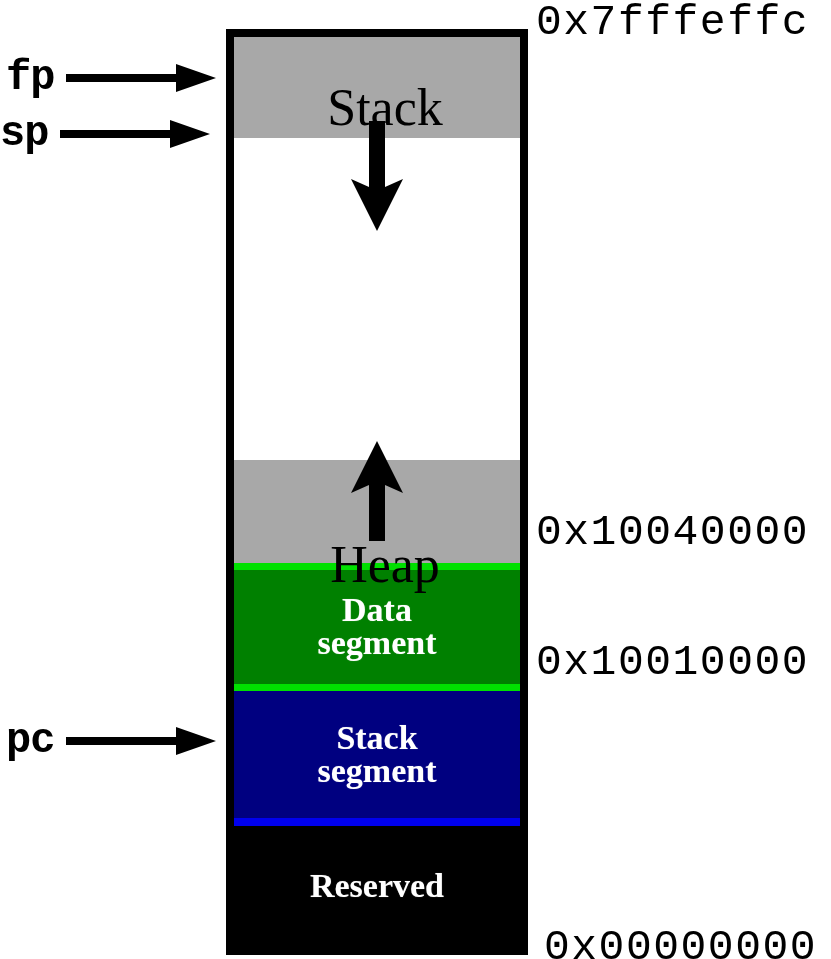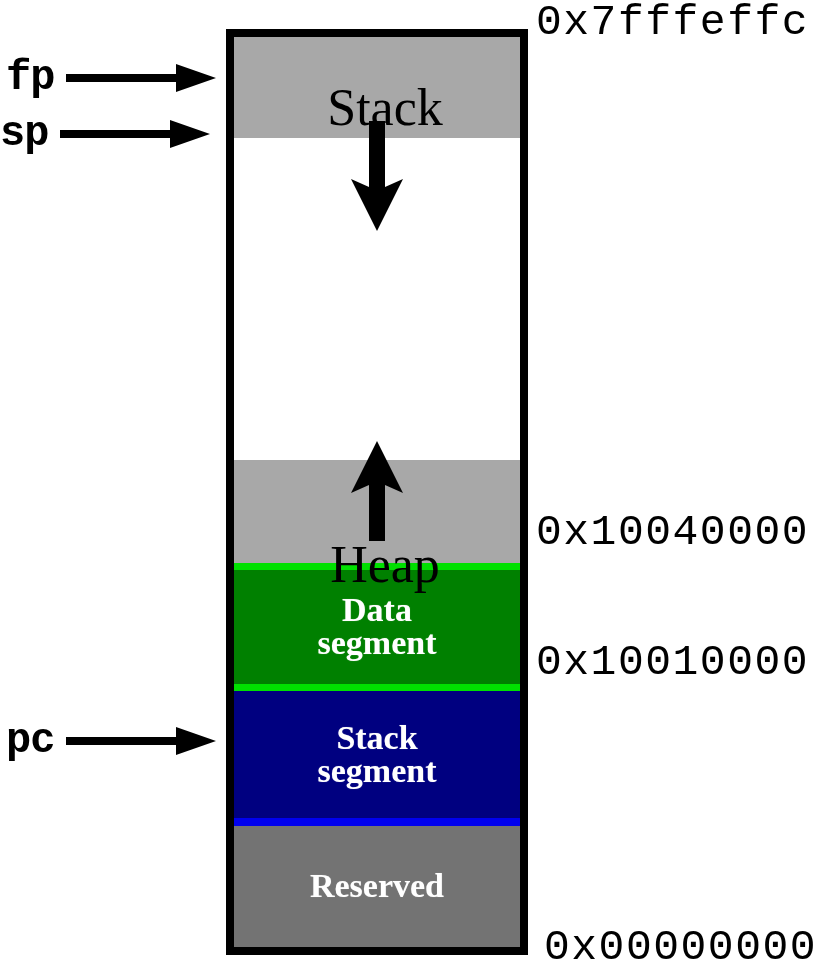--- a/index.html
+++ b/index.html
@@ -70,21 +70,21 @@
   }
   .seg-text {
     top: 654px;
     height: 135px;
     background: #000080;
     border-bottom: 8px solid #0000ee;
   }
   .seg-reserved {
     top: 789px;
     height: 121px;
-    background: #737373;
+    background: #000000;
   }
 
   .white-label {
     color: #ffffff;
     font-weight: bold;
     font-size: 34px;
     font-family: "Liberation Serif", serif;
     text-shadow: 0 0 1px rgba(255,255,255,0.4);
   }
   .black-label {

